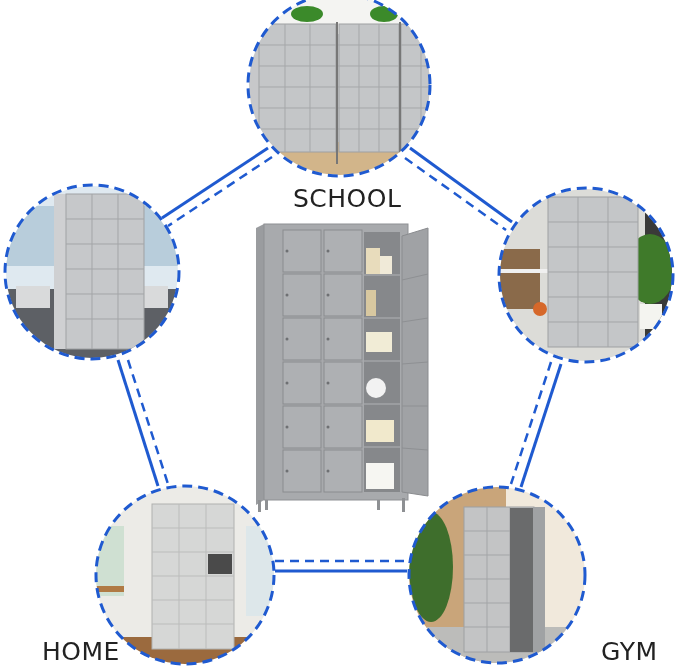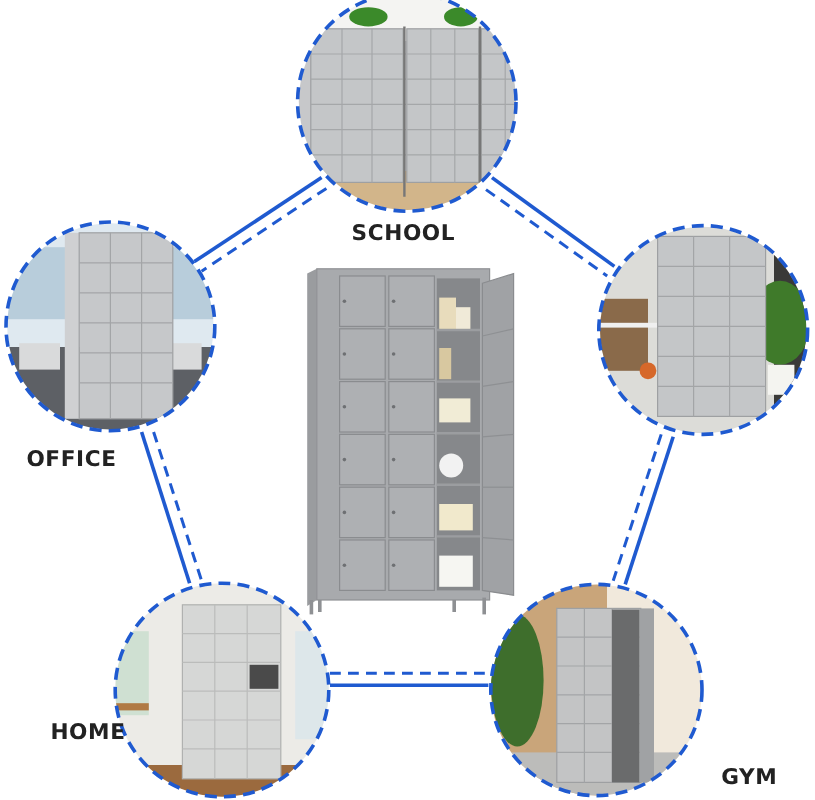--- a/index.html
+++ b/index.html
@@ -1,19 +1,19 @@
 <!DOCTYPE html>
 <html><head>
 <meta charset="utf-8">
 <style>
   html, body { margin:0; padding:0; background:#ffffff; }
   body { width:679px; height:667px; position:relative; overflow:hidden; font-family:"DejaVu Sans", sans-serif; }
   #stage { position:absolute; left:0; top:0; width:679px; height:667px; }
   .scene-circle { position:absolute; border-radius:50%; overflow:hidden; }
-  .label { position:absolute; font-family:"DejaVu Sans", sans-serif; font-weight:700; font-size:18px; color:#222; letter-spacing:0.5px; }
+  .label { position:absolute; font-family:"DejaVu Sans", sans-serif; font-weight:400; font-size:25px; color:#222; letter-spacing:0.5px; }
   svg { position:absolute; left:0; top:0; }
 </style>
 </head>
 <body>
 
 <div id="stage">
 
   <svg width="679" height="667">
     <g stroke="#1f5ad0" stroke-width="3" fill="none">
 
@@ -81,21 +81,20 @@
           <line x1="60" y1="108" x2="138" y2="108"></line>
           <line x1="60" y1="133" x2="138" y2="133"></line>
           <line x1="86" y1="8" x2="86" y2="163"></line>
           <line x1="112" y1="8" x2="112" y2="163"></line>
         </g>
     </svg>
   </div>
   <svg width="679" height="667" style="pointer-events:none">
     <circle cx="92" cy="272" r="87" fill="none" stroke="#1f5ad0" stroke-width="3" stroke-dasharray="10,6"></circle>
   </svg>
-  <div class="label" style="left:22px;top:372px;">OFFICE</div>
 
   <div class="scene-circle" style="left:500px;top:189px;width:172px;height:172px;background:#dcdcd8;">
     <svg width="172" height="172">
       <rect x="0" y="60" width="40" height="60" fill="#8a6a4a"></rect>
       <rect x="0" y="80" width="55" height="4" fill="#f0f0f0"></rect>
       <circle cx="40" cy="120" r="7" fill="#d6682a"></circle>
       <rect x="145" y="0" width="40" height="172" fill="#3a3a38"></rect>
       <ellipse cx="150" cy="80" rx="25" ry="35" fill="#3f7a2a"></ellipse>
       <rect x="140" y="115" width="22" height="25" fill="#f4f4f0"></rect>
       <rect x="48" y="8" width="90" height="150" fill="#c4c6c8" stroke="#9ea0a2"></rect>
@@ -128,21 +127,21 @@
           <line x1="56" y1="138" x2="138" y2="138"></line>
           <line x1="83" y1="18" x2="83" y2="163"></line>
           <line x1="110" y1="18" x2="110" y2="163"></line>
         </g>
       <rect x="112" y="68" width="24" height="20" fill="#4a4a4a"></rect>
     </svg>
   </div>
   <svg width="679" height="667" style="pointer-events:none">
     <circle cx="185" cy="575" r="89" fill="none" stroke="#1f5ad0" stroke-width="3" stroke-dasharray="10,6"></circle>
   </svg>
-  <div class="label" style="left:42px;top:600px;text-align:right;">HOME</div>
+  <div class="label" style="left:42px;top:637px;text-align:right;">HOME</div>
 
   <div class="scene-circle" style="left:409px;top:487px;width:176px;height:176px;background:linear-gradient(90deg, #c9a57a 0 55%, #f1e9dc 55%);">
     <svg width="176" height="176">
       <ellipse cx="22" cy="80" rx="22" ry="55" fill="#3e6e2c"></ellipse>
       <rect x="0" y="140" width="176" height="40" fill="#bcbcba"></rect>
       <rect x="55" y="20" width="70" height="145" fill="#c3c4c5" stroke="#9ea0a2"></rect>
       <g stroke="#a3a5a7">
           <line x1="55" y1="44" x2="125" y2="44"></line>
           <line x1="55" y1="68" x2="125" y2="68"></line>
           <line x1="55" y1="92" x2="125" y2="92"></line>

